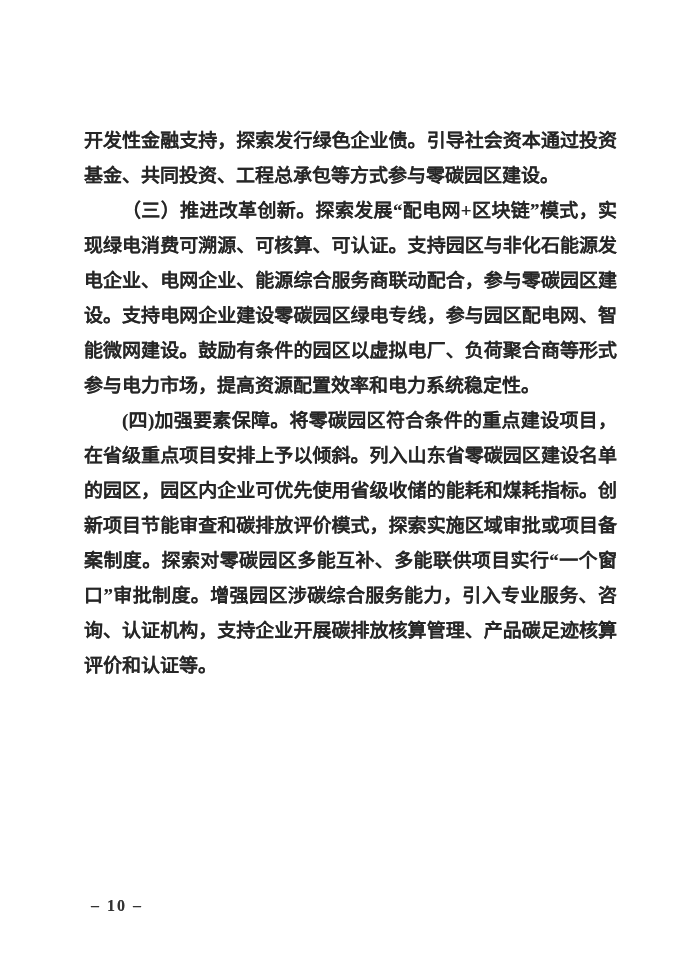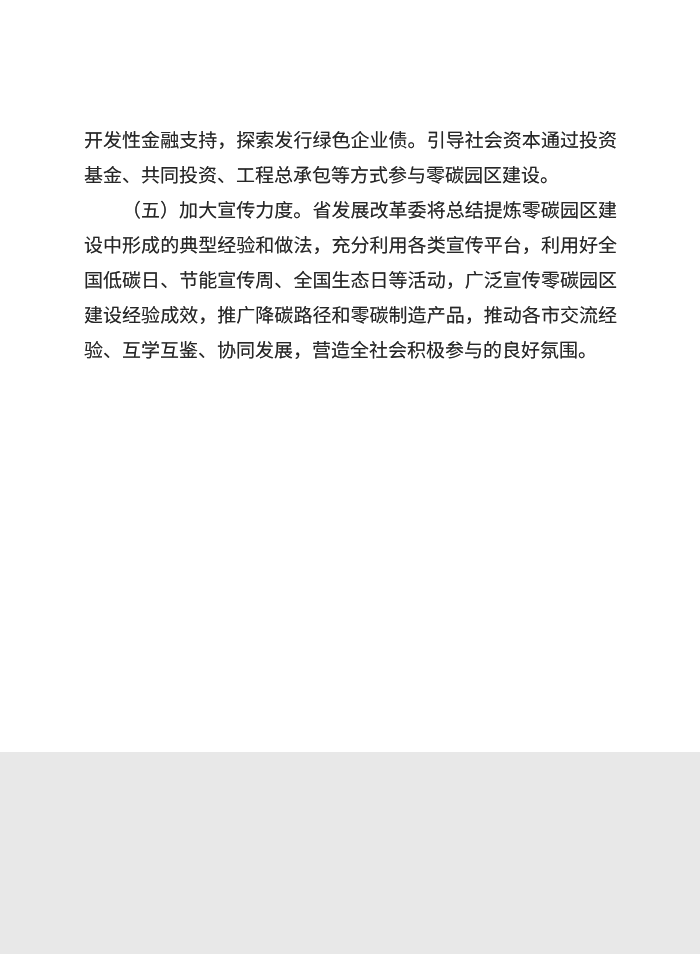--- a/index.html
+++ b/index.html
@@ -5,25 +5,26 @@
   * { margin: 0; padding: 0; box-sizing: border-box; }
 
   html, body {
     background: #e8e8e8;
     font-family: "Liberation Serif", "DejaVu Serif", serif;
   }
 
   .page {
     position: relative;
     width: 700px;
-    height: 752px;
+    height: 954px;
     margin: 0 auto;
     background: #ffffff;
     overflow: hidden;
     color: #262626;
+    font-weight: bold;
   }
 
   
   .doc-text {
     position: absolute;
     left: 84px;
     top: 123px;
     width: 533px;
     font-size: 19px;
     line-height: 35px;
@@ -57,18 +58,19 @@
     text-align: right;
   }
 </style>
 </head>
 <body>
 
 <div class="page">
 
   <div class="doc-text">
     <p class="no-indent">开发性金融支持，探索发行绿色企业债。引导社会资本通过投资基金、共同投资、工程总承包等方式参与零碳园区建设。</p>
-    <p>（五）加大宣传力度。省发展改革委将总结提炼零碳园区建设中形成的典型经验和做法，充分利用各类宣传平台，利用好全国低碳日、节能宣传周、全国生态日等活动，广泛宣传零碳园区建设经验成效，推广降碳路径和零碳制造产品，推动各市交流经验、互学互鉴、协同发展，营造全社会积极参与的良好氛围。</p>
+    <p>（三）推进改革创新。探索发展“配电网+区块链”模式，实现绿电消费可溯源、可核算、可认证。支持园区与非化石能源发电企业、电网企业、能源综合服务商联动配合，参与零碳园区建设。支持电网企业建设零碳园区绿电专线，参与园区配电网、智能微网建设。鼓励有条件的园区以虚拟电厂、负荷聚合商等形式参与电力市场，提高资源配置效率和电力系统稳定性。</p>
+    <p>(四)加强要素保障。将零碳园区符合条件的重点建设项目，在省级重点项目安排上予以倾斜。列入山东省零碳园区建设名单的园区，园区内企业可优先使用省级收储的能耗和煤耗指标。创新项目节能审查和碳排放评价模式，探索实施区域审批或项目备案制度。探索对零碳园区多能互补、多能联供项目实行“一个窗口”审批制度。增强园区涉碳综合服务能力，引入专业服务、咨询、认证机构，支持企业开展碳排放核算管理、产品碳足迹核算评价和认证等。</p>
   </div>
 
   <div class="page-footer">– 10 –</div>
 
 </div>
 
 </body></html>

